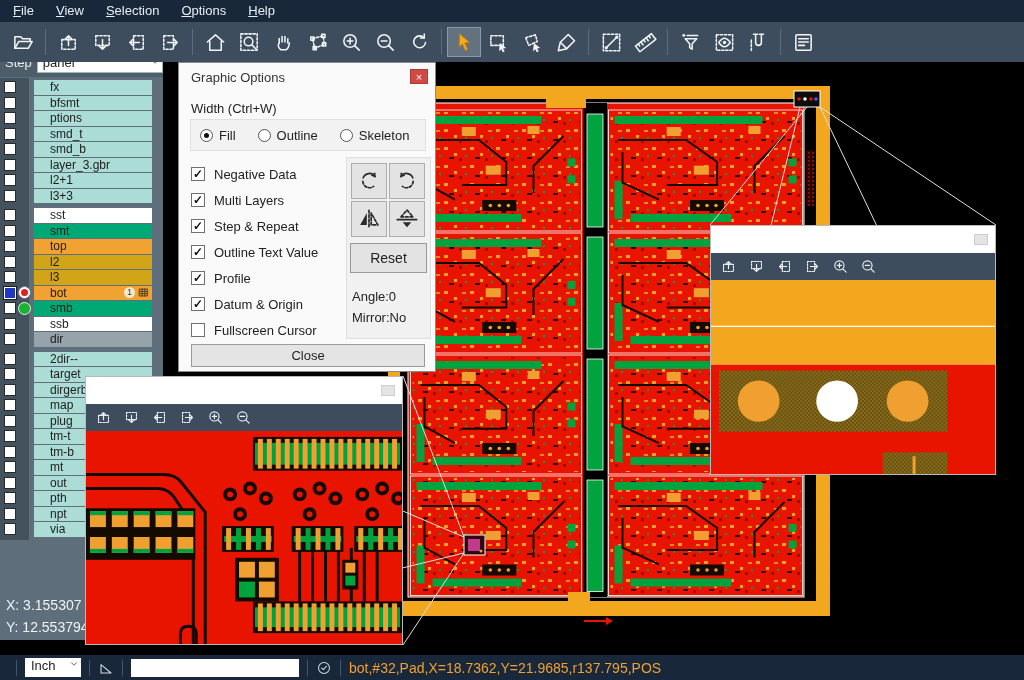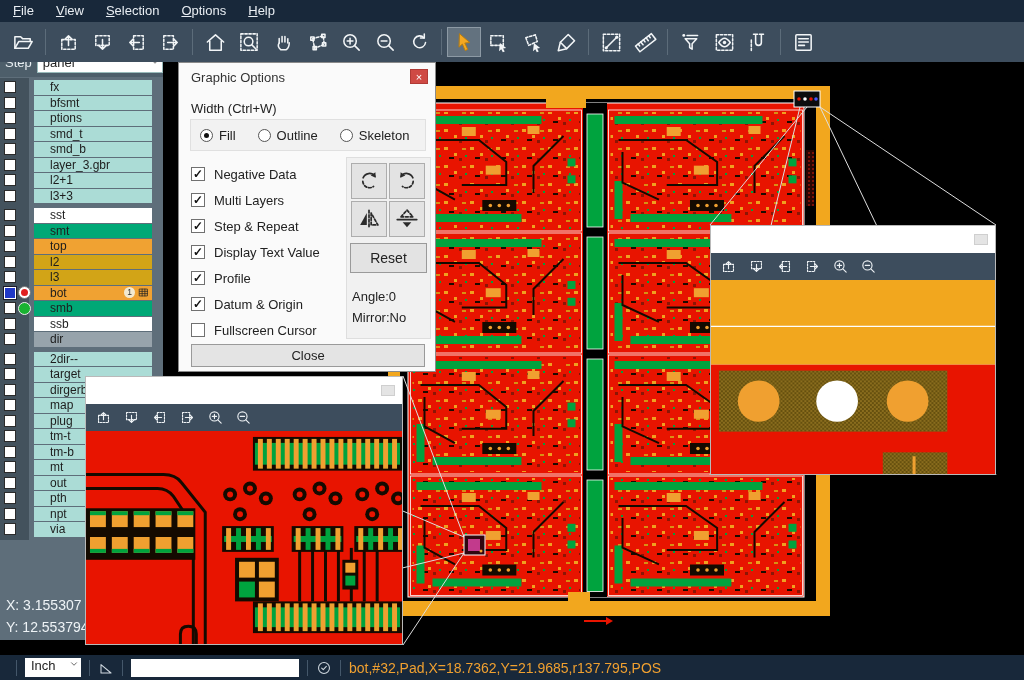--- a/index.html
+++ b/index.html
@@ -876,21 +876,21 @@
         <div class="dchkrow">
           <span class="dchk">✓</span>
           <span class="cl">Multi Layers</span>
         </div>
         <div class="dchkrow">
           <span class="dchk">✓</span>
           <span class="cl">Step &amp; Repeat</span>
         </div>
         <div class="dchkrow">
           <span class="dchk">✓</span>
-          <span class="cl">Display Text Value</span>
+          <span class="cl">Outline Text Value</span>
         </div>
         <div class="dchkrow">
           <span class="dchk">✓</span>
           <span class="cl">Profile</span>
         </div>
         <div class="dchkrow">
           <span class="dchk">✓</span>
           <span class="cl">Datum &amp; Origin</span>
         </div>
         <div class="dchkrow">

